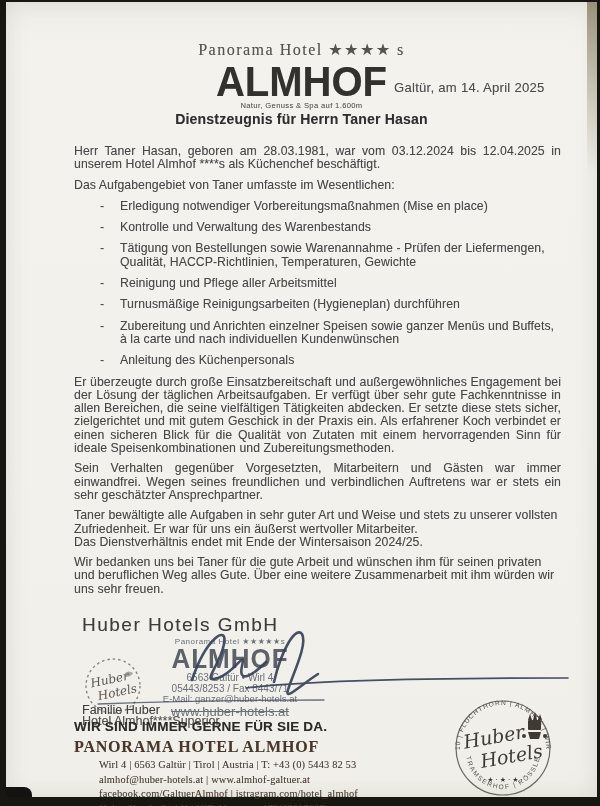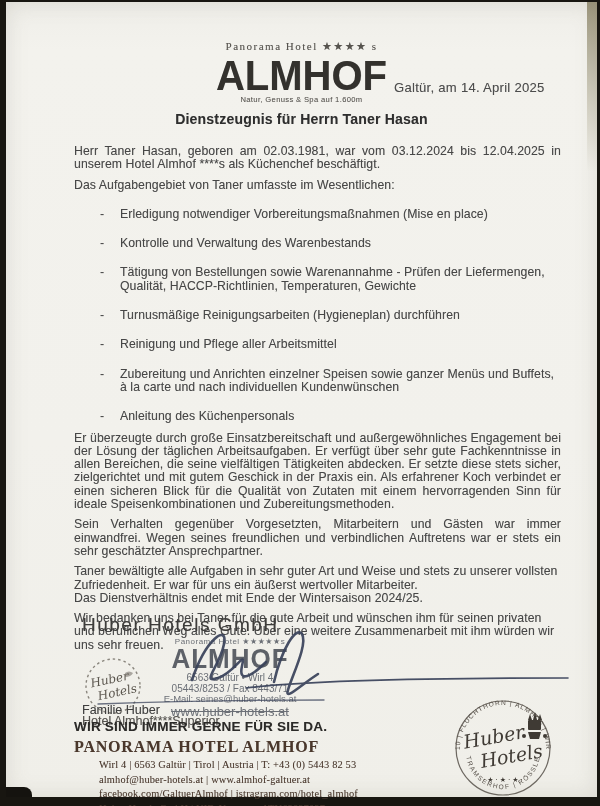--- a/index.html
+++ b/index.html
@@ -10,36 +10,36 @@
   }
   .paper{
     position:absolute;top:2px;left:6px;right:3px;bottom:9px;
     background:linear-gradient(180deg,#efeee9 0%,#f3f2ed 6%,#f2f1ec 55%,#f0efe9 100%);
     box-shadow:inset 0 0 22px rgba(120,115,100,.18);
   }
   .soft{text-shadow:0.2px 0.2px 0.6px rgba(80,80,80,.35);}
 
   
   .logo-block{position:absolute;top:38px;left:0;width:100%;text-align:center;color:#3a3835;}
-  .brand-top{font-family:"Liberation Serif",serif;font-size:11px;letter-spacing:1.5px;color:#56534e;}
+  .brand-top{font-family:"Liberation Serif",serif;font-size:16px;letter-spacing:1.5px;color:#56534e;}
   .brand-name{font-size:40px;font-weight:bold;letter-spacing:0px;line-height:40px;color:#33312d;
     transform:scaleY(1.08);transform-origin:top center;}
   .brand-tagline{font-size:7.5px;color:#5c5954;margin-top:2px;letter-spacing:.4px;text-align:center;}
   .dateline{position:absolute;top:78px;left:388px;font-size:13px;color:#4c4c4c;letter-spacing:.3px;}
   .doc-title{position:absolute;top:109px;left:0;width:100%;text-align:center;
     font-size:14px;font-weight:bold;color:#2e2e2e;letter-spacing:.2px;}
 
   
   .body-text{position:absolute;top:143px;left:68px;width:487px;
     font-size:12.2px;line-height:13.3px;color:#474747;letter-spacing:.1px;}
   .body-text p{margin:0 0 7px 0;text-align:justify;}
   .body-text p.nj{text-align:left;}
   .body-text p.tight{margin-bottom:0;}
   ul.duties{list-style:none;margin:1px 0 8px 0;padding:0 0 0 26px;}
-  ul.duties li{position:relative;padding-left:20px;margin:16px 0 1px 0;text-align:left;}
+  ul.duties li{position:relative;padding-left:20px;margin:8px 0 1px 0;text-align:left;}
   ul.duties li::before{content:"-";position:absolute;left:0;top:0;}
 
   
   .company-sign{position:absolute;top:612px;left:76px;font-size:19px;color:#3d3c3a;letter-spacing:1.5px;}
   .stamp-center{position:absolute;top:636px;left:118px;width:212px;text-align:center;
     color:#6b6f76;line-height:1.12;}
   .stamp-center .s-top{font-size:8px;letter-spacing:.5px;}
   .stamp-center .s-name{font-size:26px;font-weight:bold;line-height:24px;color:#5d6168;
     transform:scaleY(1.05);letter-spacing:1px;}
   .stamp-center .s-addr{font-size:10px;margin-top:1px;}
@@ -74,46 +74,46 @@
   <div class="logo-block">
     <div class="brand-top soft">Panorama Hotel ★★★★ s</div>
     <div class="brand-name soft">ALMHOF</div>
     <div class="brand-tagline soft">Natur, Genuss &amp; Spa auf 1.600m</div>
   </div>
   <div class="dateline soft">Galtür, am 14. April 2025</div>
 
   <div class="doc-title soft">Dienstzeugnis für Herrn Taner Hasan</div>
 
   <div class="body-text">
-    <p class="soft">Herr Taner Hasan, geboren am 02.03.1981, war vom 03.12.2024 bis 12.04.2025 in unserem Hotel Almhof ****s als Küchenchef beschäftigt.</p>
+    <p class="soft">Herr Taner Hasan, geboren am 28.03.1981, war vom 03.12.2024 bis 12.04.2025 in unserem Hotel Almhof ****s als Küchenchef beschäftigt.</p>
     <p class="soft nj">Das Aufgabengebiet von Taner umfasste im Wesentlichen:</p>
     <ul class="duties">
       <li class="soft">Erledigung notwendiger Vorbereitungsmaßnahmen (Mise en place)</li>
       <li class="soft">Kontrolle und Verwaltung des Warenbestands</li>
       <li class="soft">Tätigung von Bestellungen sowie Warenannahme - Prüfen der Liefermengen, Qualität, HACCP-Richtlinien, Temperaturen, Gewichte</li>
+      <li class="soft">Reinigung und Pflege aller Arbeitsmittel</li>
       <li class="soft">Turnusmäßige Reinigungsarbeiten (Hygieneplan) durchführen</li>
-      <li class="soft">Reinigung und Pflege aller Arbeitsmittel</li>
       <li class="soft">Zubereitung und Anrichten einzelner Speisen sowie ganzer Menüs und Buffets, à la carte und nach individuellen Kundenwünschen</li>
       <li class="soft">Anleitung des Küchenpersonals</li>
     </ul>
     <p class="soft">Er überzeugte durch große Einsatzbereitschaft und außergewöhnliches Engagement bei der Lösung der täglichen Arbeitsaufgaben. Er verfügt über sehr gute Fachkenntnisse in allen Bereichen, die seine vielfältigen Tätigkeiten abdecken. Er setzte diese stets sicher, zielgerichtet und mit gutem Geschick in der Praxis ein. Als erfahrener Koch verbindet er einen sicheren Blick für die Qualität von Zutaten mit einem hervorragenden Sinn für ideale Speisenkombinationen und Zubereitungsmethoden.</p>
     <p class="soft">Sein Verhalten gegenüber Vorgesetzten, Mitarbeitern und Gästen war immer einwandfrei. Wegen seines freundlichen und verbindlichen Auftretens war er stets ein sehr geschätzter Ansprechpartner.</p>
     <p class="soft nj tight">Taner bewältigte alle Aufgaben in sehr guter Art und Weise und stets zu unserer vollsten Zufriedenheit.  Er war für uns ein äußerst wertvoller Mitarbeiter.</p>
     <p class="soft nj">Das Dienstverhältnis endet mit Ende der Wintersaison 2024/25.</p>
     <p class="soft nj">Wir bedanken uns bei Taner für die gute Arbeit und wünschen ihm für seinen privaten und beruflichen Weg alles Gute. Über eine weitere Zusammenarbeit mit ihm würden wir uns sehr freuen.</p>
   </div>
 
   <div class="company-sign soft">Huber Hotels GmbH</div>
 
   <div class="stamp-center">
     <div class="s-top">Panorama Hotel ★★★★★s</div>
     <div class="s-name">ALMHOF</div>
     <div class="s-addr">6563 Galtür • Wirl 4</div>
     <div class="s-phone">05443/8253 / Fax 8443/71</div>
-    <div class="s-mail">E-Mail: seines@huber-hotels.at</div>
+    <div class="s-mail">E-Mail: ganzer@huber-hotels.at</div>
     <div class="s-web">www.huber-hotels.at</div>
   </div>
 
   <svg class="round-stamp-left" viewBox="0 0 62 62">
     <circle cx="31" cy="31" r="27" fill="none" stroke="#6f6a62" stroke-width="1.4" stroke-dasharray="2.5 3" opacity=".8"></circle>
     <g transform="rotate(-12 31 31)" fill="#5b564e" font-family="DejaVu Serif, serif" font-style="italic" font-size="12" text-anchor="middle">
       <text x="29" y="28">Huber</text>
       <text x="34" y="42">Hotels</text>
     </g>
     <path d="M43 18 q4 -3 8 0 q-2 4 -8 4 z" fill="#6f6a62" opacity=".55"></path>

